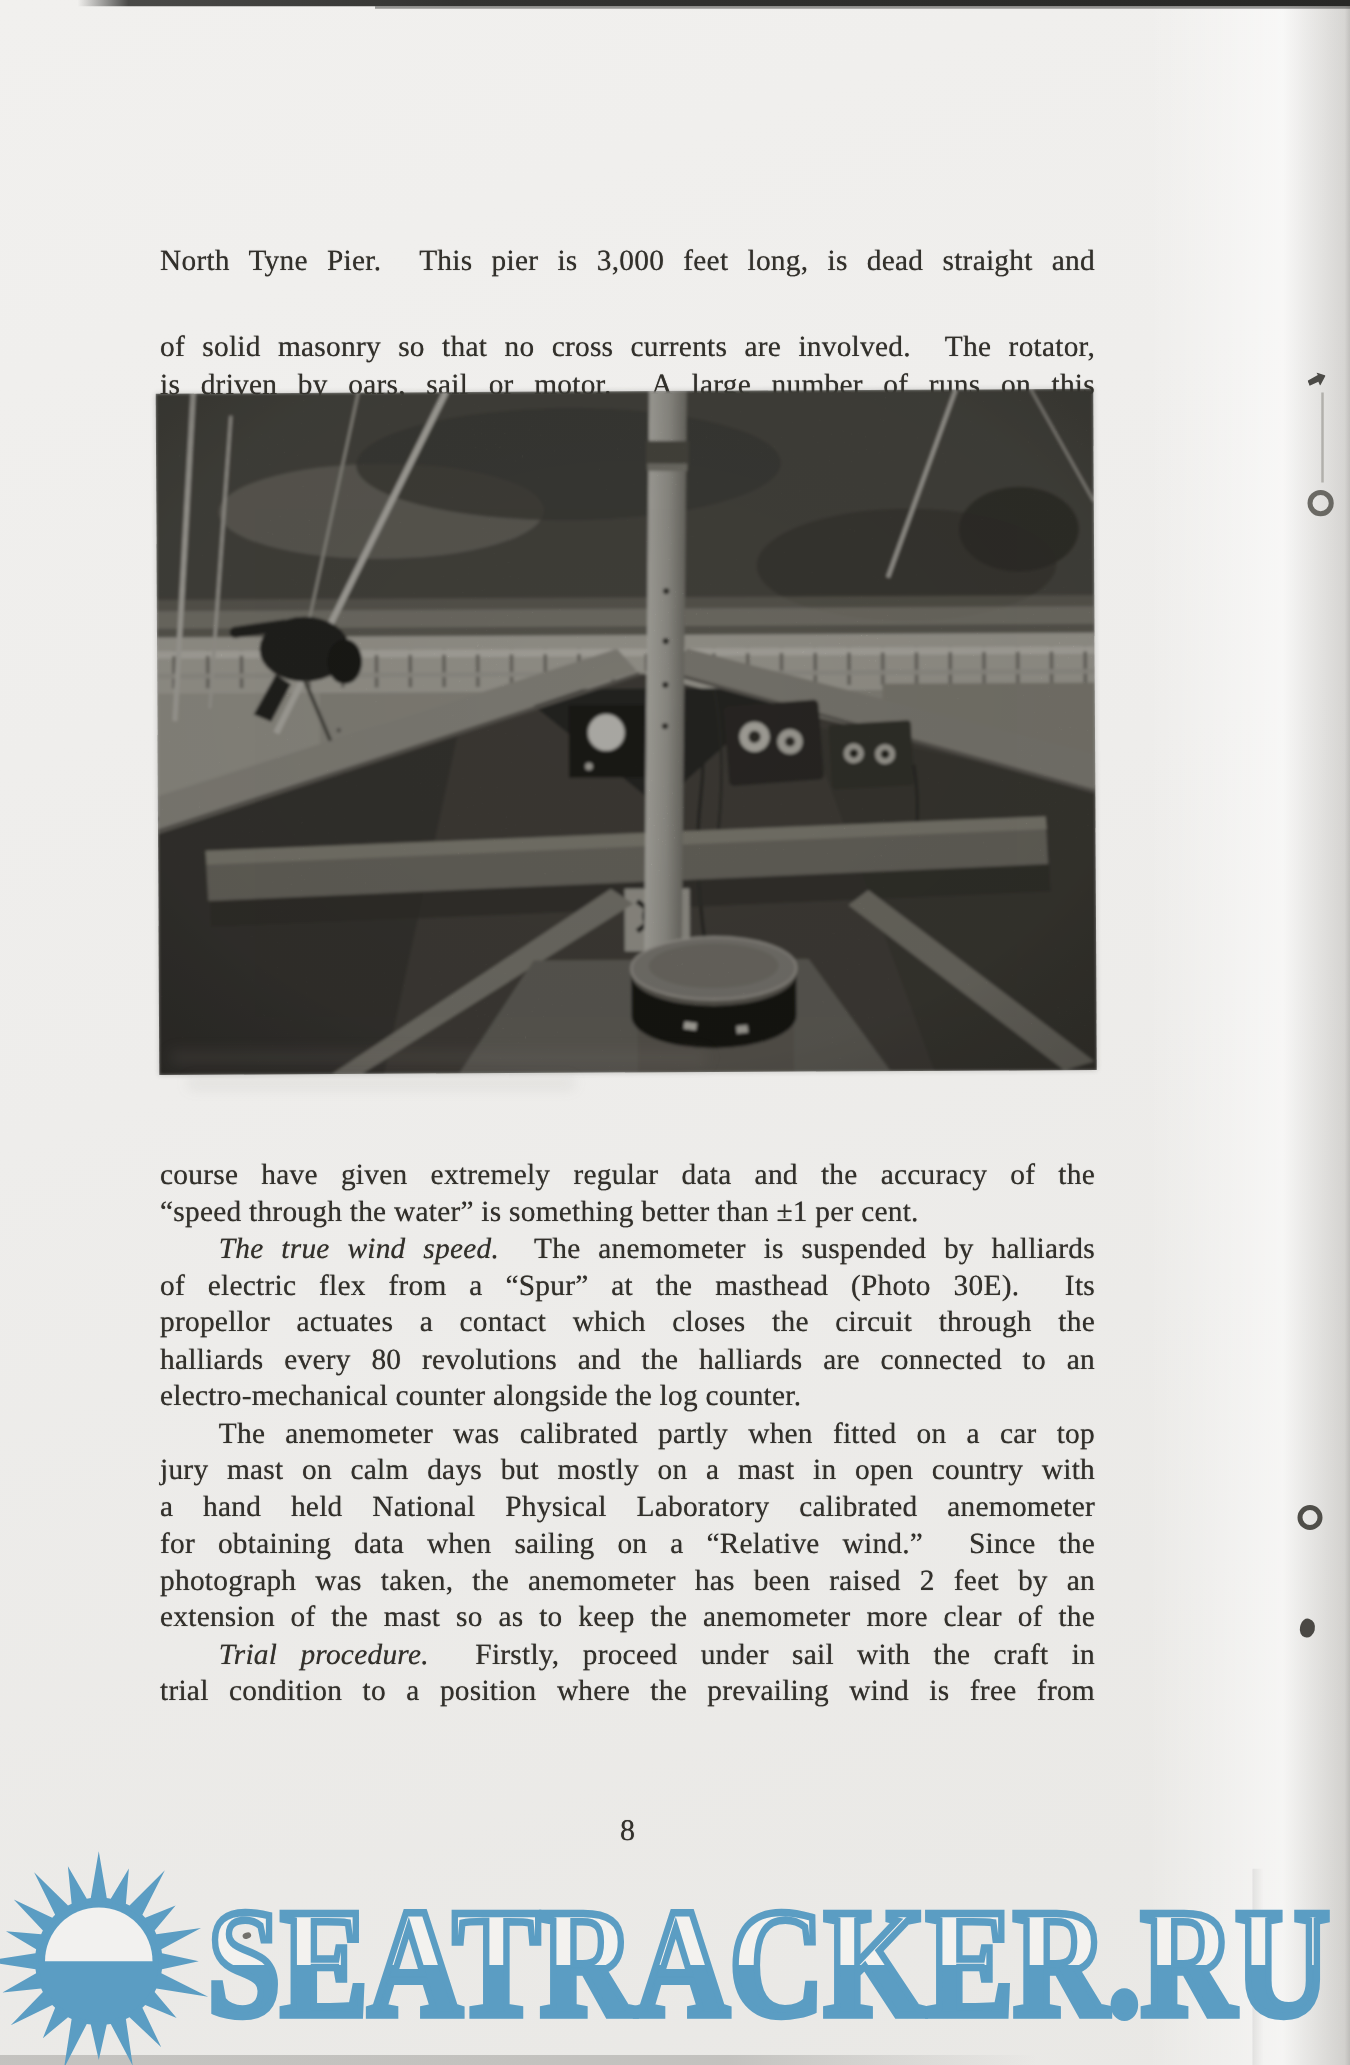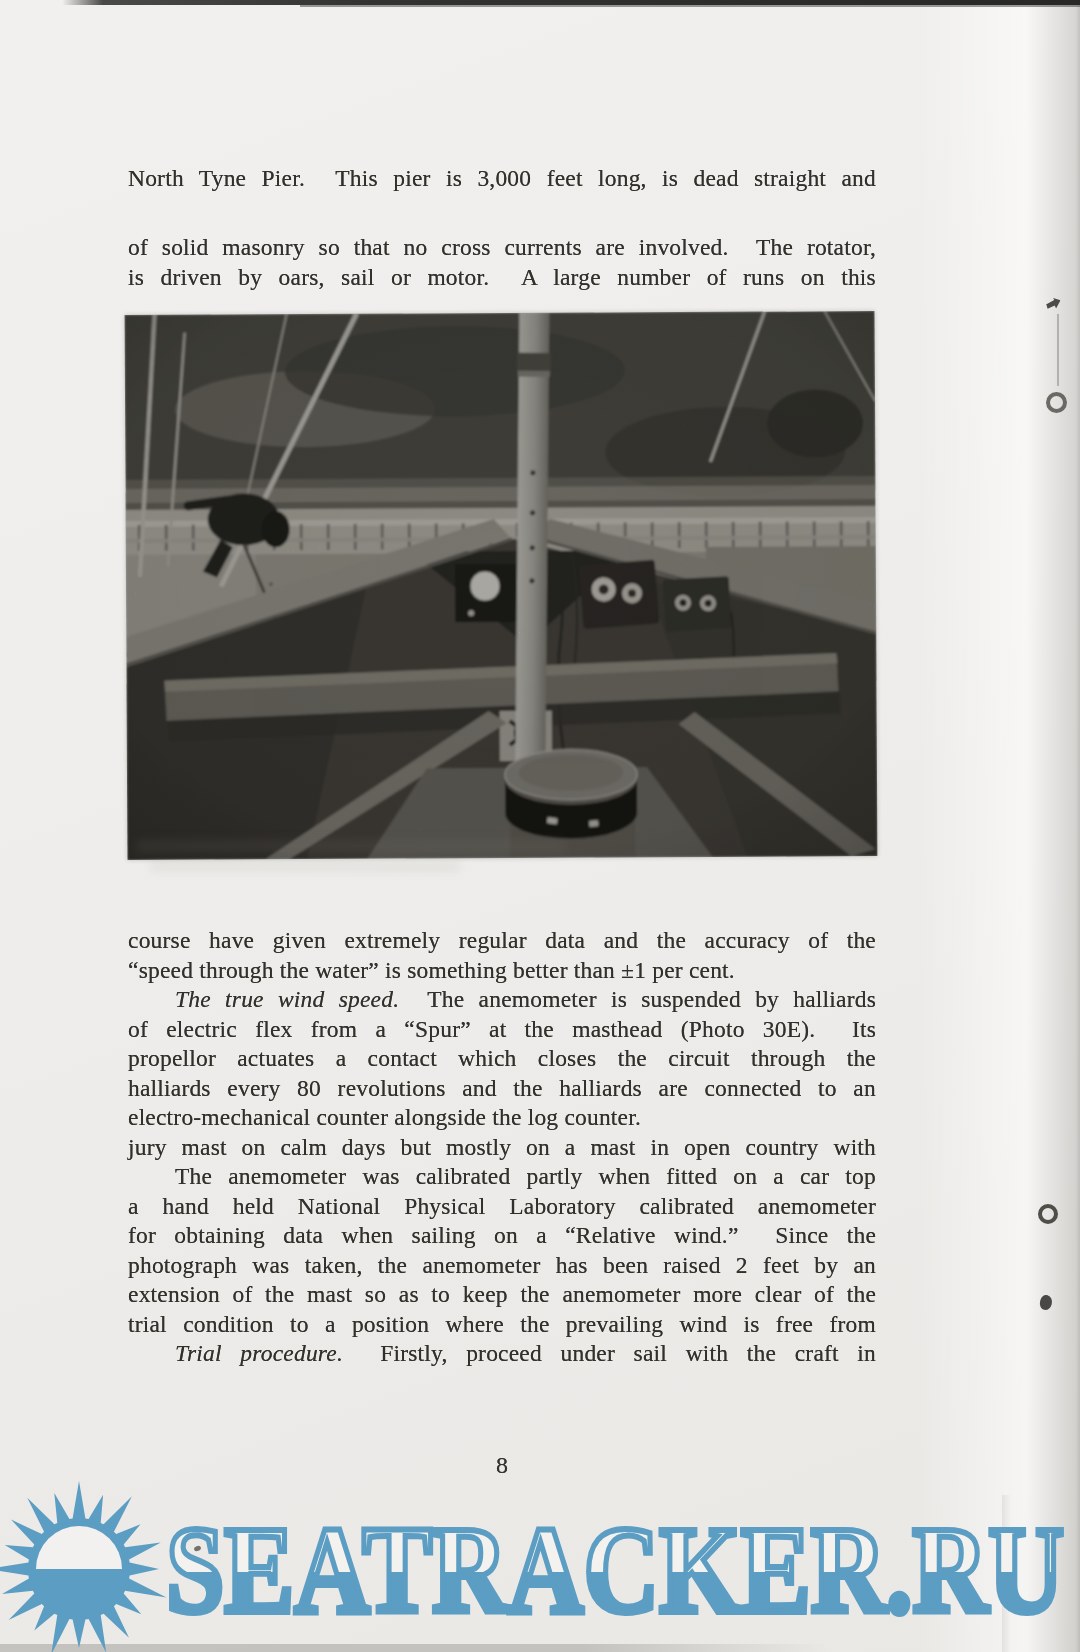--- a/index.html
+++ b/index.html
@@ -64,21 +64,21 @@
 </head>
 <body>
 
 <div id="right-shade"></div>
 <div id="top-edge"></div>
 <div id="top-edge2"></div>
 <div id="crease"></div>
 <div id="bottom-shade"></div>
 
 <div id="top-block" class="tblock">
-    <div class="tline" style="word-spacing: 9.29px;">North Tyne Pier.  This pier is 3,000 feet long, is dead straight and</div>
+    <div class="tline" style="word-spacing: 9.29px; margin-top: 31px;">North Tyne Pier.  This pier is 3,000 feet long, is dead straight and</div>
     <div class="tline" style="word-spacing: 7.77px; margin-top: 39px;">of solid masonry so that no cross currents are involved.  The rotator,</div>
     <div class="tline" style="word-spacing: 10.38px;">is driven by oars, sail or motor.  A large number of runs on this</div>
   </div>
 
 <div id="photo-wrap">
 <svg width="750" height="545" viewBox="0 0 750 545">
   <defs>
     <filter id="soft" x="-2%" y="-2%" width="104%" height="104%">
           <feGaussianBlur stdDeviation="1.1"></feGaussianBlur>
         </filter>
@@ -211,28 +211,28 @@
 <div id="ghost2" class="ghost"></div>
 
 <div id="bottom-block" class="tblock">
     <div class="tline" style="word-spacing: 12.45px;">course have given extremely regular data and the accuracy of the</div>
     <div class="tline">“speed through the water” is something better than ±1 per cent.</div>
     <div class="tline indent" style="word-spacing: 8.14px;"><i>The true wind speed.</i>  The anemometer is suspended by halliards</div>
     <div class="tline" style="word-spacing: 12.16px;">of electric flex from a “Spur” at the masthead (Photo 30E).  Its</div>
     <div class="tline" style="word-spacing: 15.18px;">propellor actuates a contact which closes the circuit through the</div>
     <div class="tline" style="word-spacing: 10.53px;">halliards every 80 revolutions and the halliards are connected to an</div>
     <div class="tline">electro-mechanical counter alongside the log counter.</div>
+    <div class="tline indent" style="word-spacing: 10.02px;">The anemometer was calibrated partly when fitted on a car top</div>
     <div class="tline" style="word-spacing: 8.81px;">jury mast on calm days but mostly on a mast in open country with</div>
-    <div class="tline indent" style="word-spacing: 10.02px;">The anemometer was calibrated partly when fitted on a car top</div>
     <div class="tline" style="word-spacing: 17.74px;">a hand held National Physical Laboratory calibrated anemometer</div>
     <div class="tline" style="word-spacing: 12.26px;">for obtaining data when sailing on a “Relative wind.”  Since the</div>
     <div class="tline" style="word-spacing: 9.16px; text-align: right;">photograph was taken, the anemometer has been raised 2 feet by an</div>
     <div class="tline" style="word-spacing: 6.55px;">extension of the mast so as to keep the anemometer more clear of the</div>
+    <div class="tline indent" style="word-spacing: 12.52px;"><i>Trial procedure.</i>  Firstly, proceed under sail with the craft in</div>
     <div class="tline" style="word-spacing: 10.22px;">trial condition to a position where the prevailing wind is free from</div>
-    <div class="tline indent" style="word-spacing: 12.52px;"><i>Trial procedure.</i>  Firstly, proceed under sail with the craft in</div>
   </div>
 
 <div id="page-number">8</div>
 
 <div id="speck-arrow"></div>
 <div id="speck-line"></div>
 <div id="speck-ring1"></div>
 <div id="speck-ring2"></div>
 <div id="speck-blob"></div>
 <div id="speck-dot"></div>

